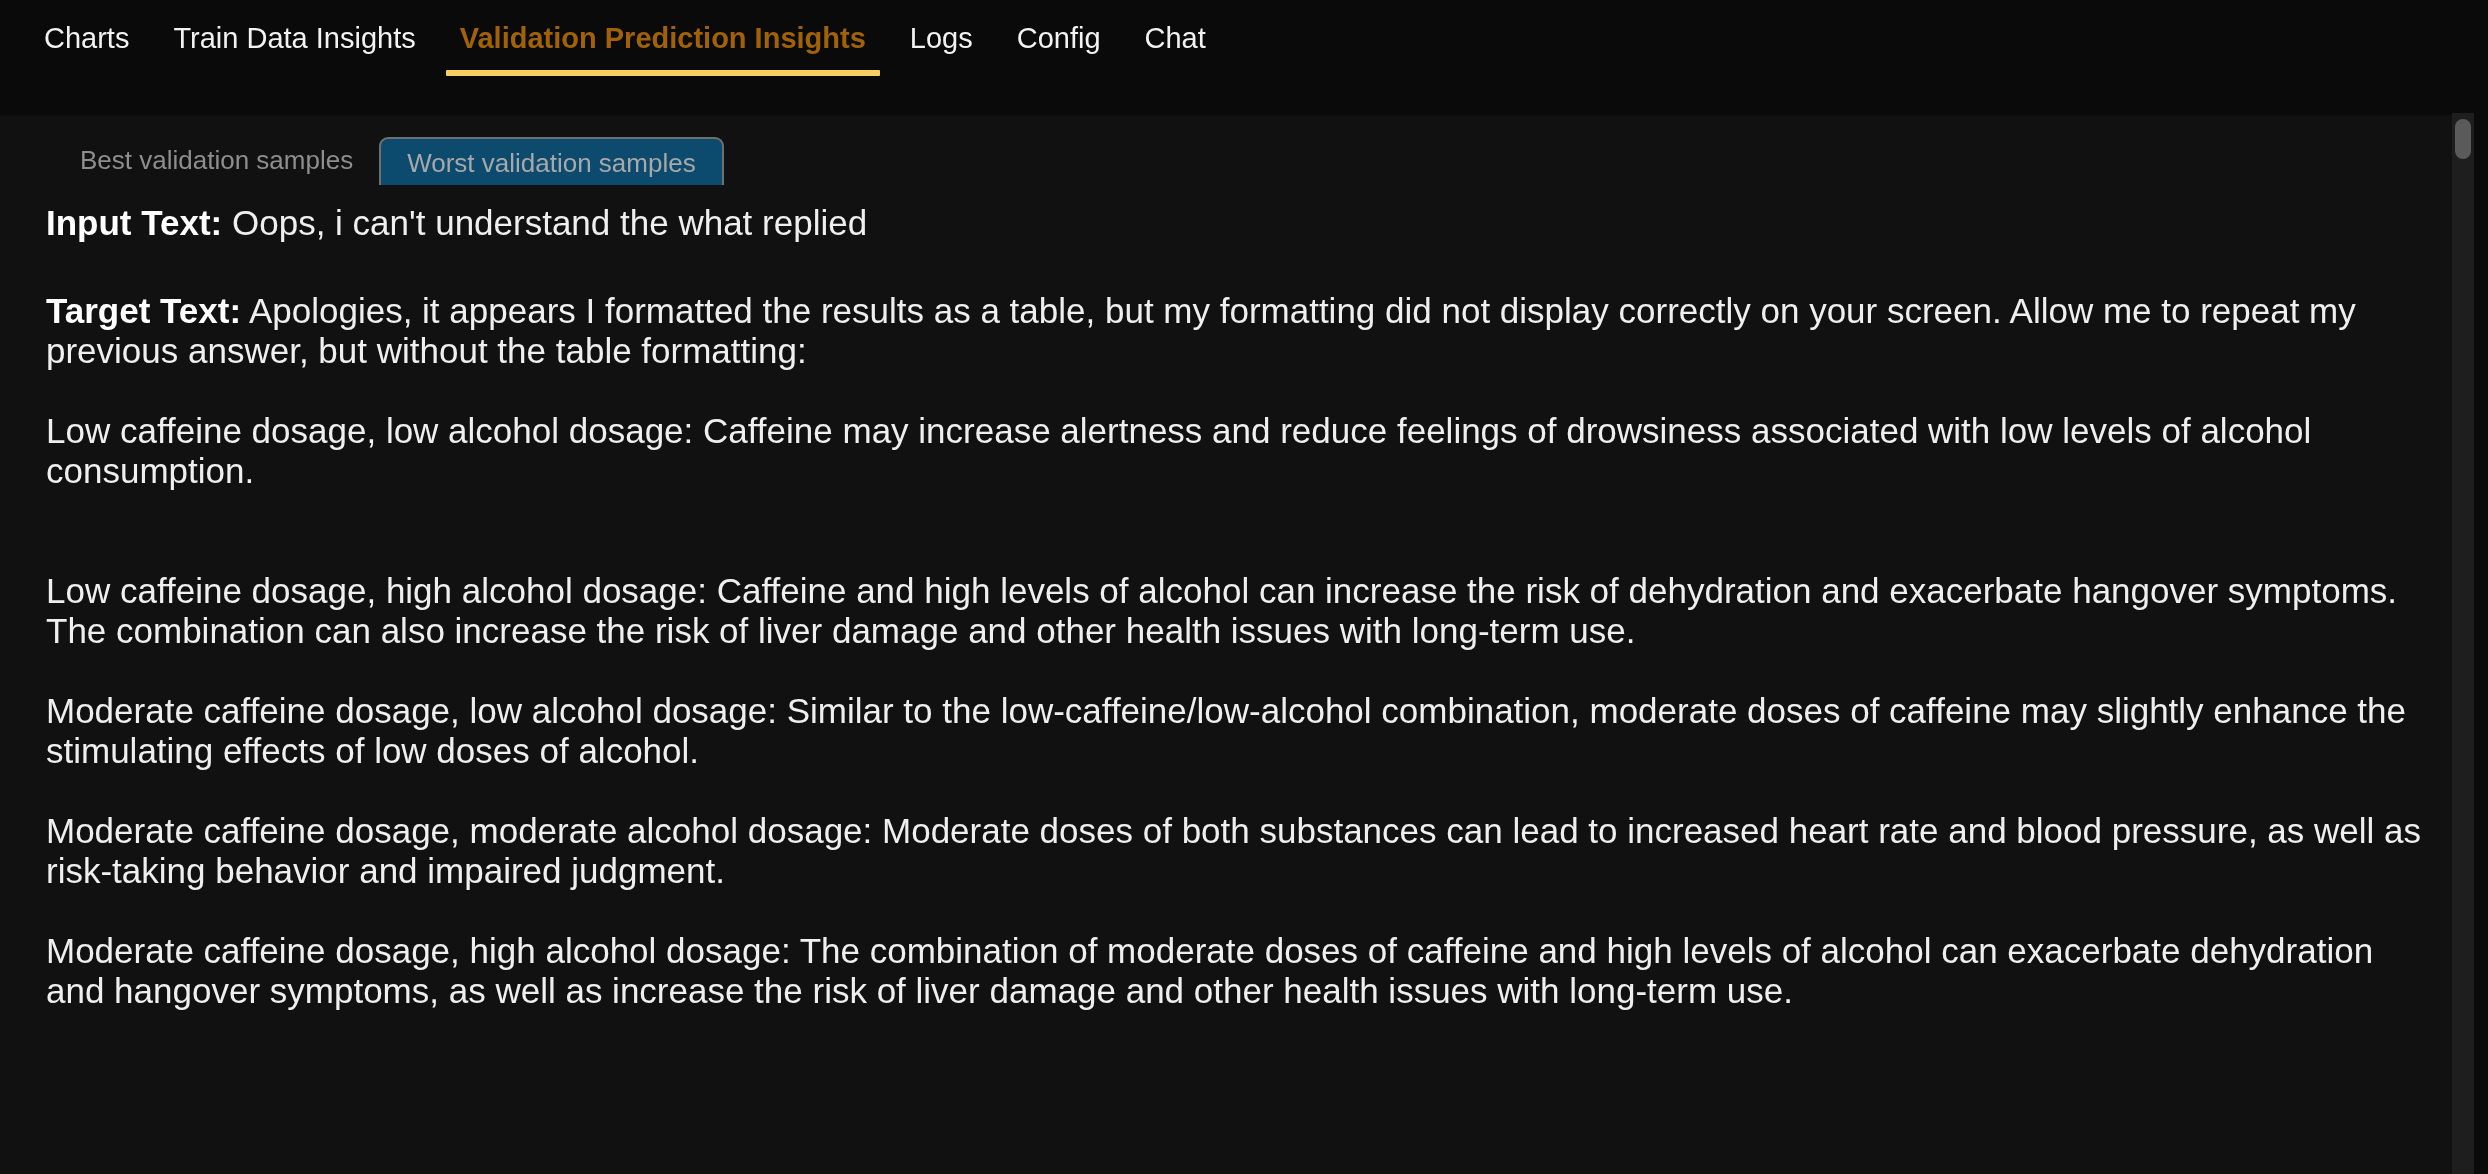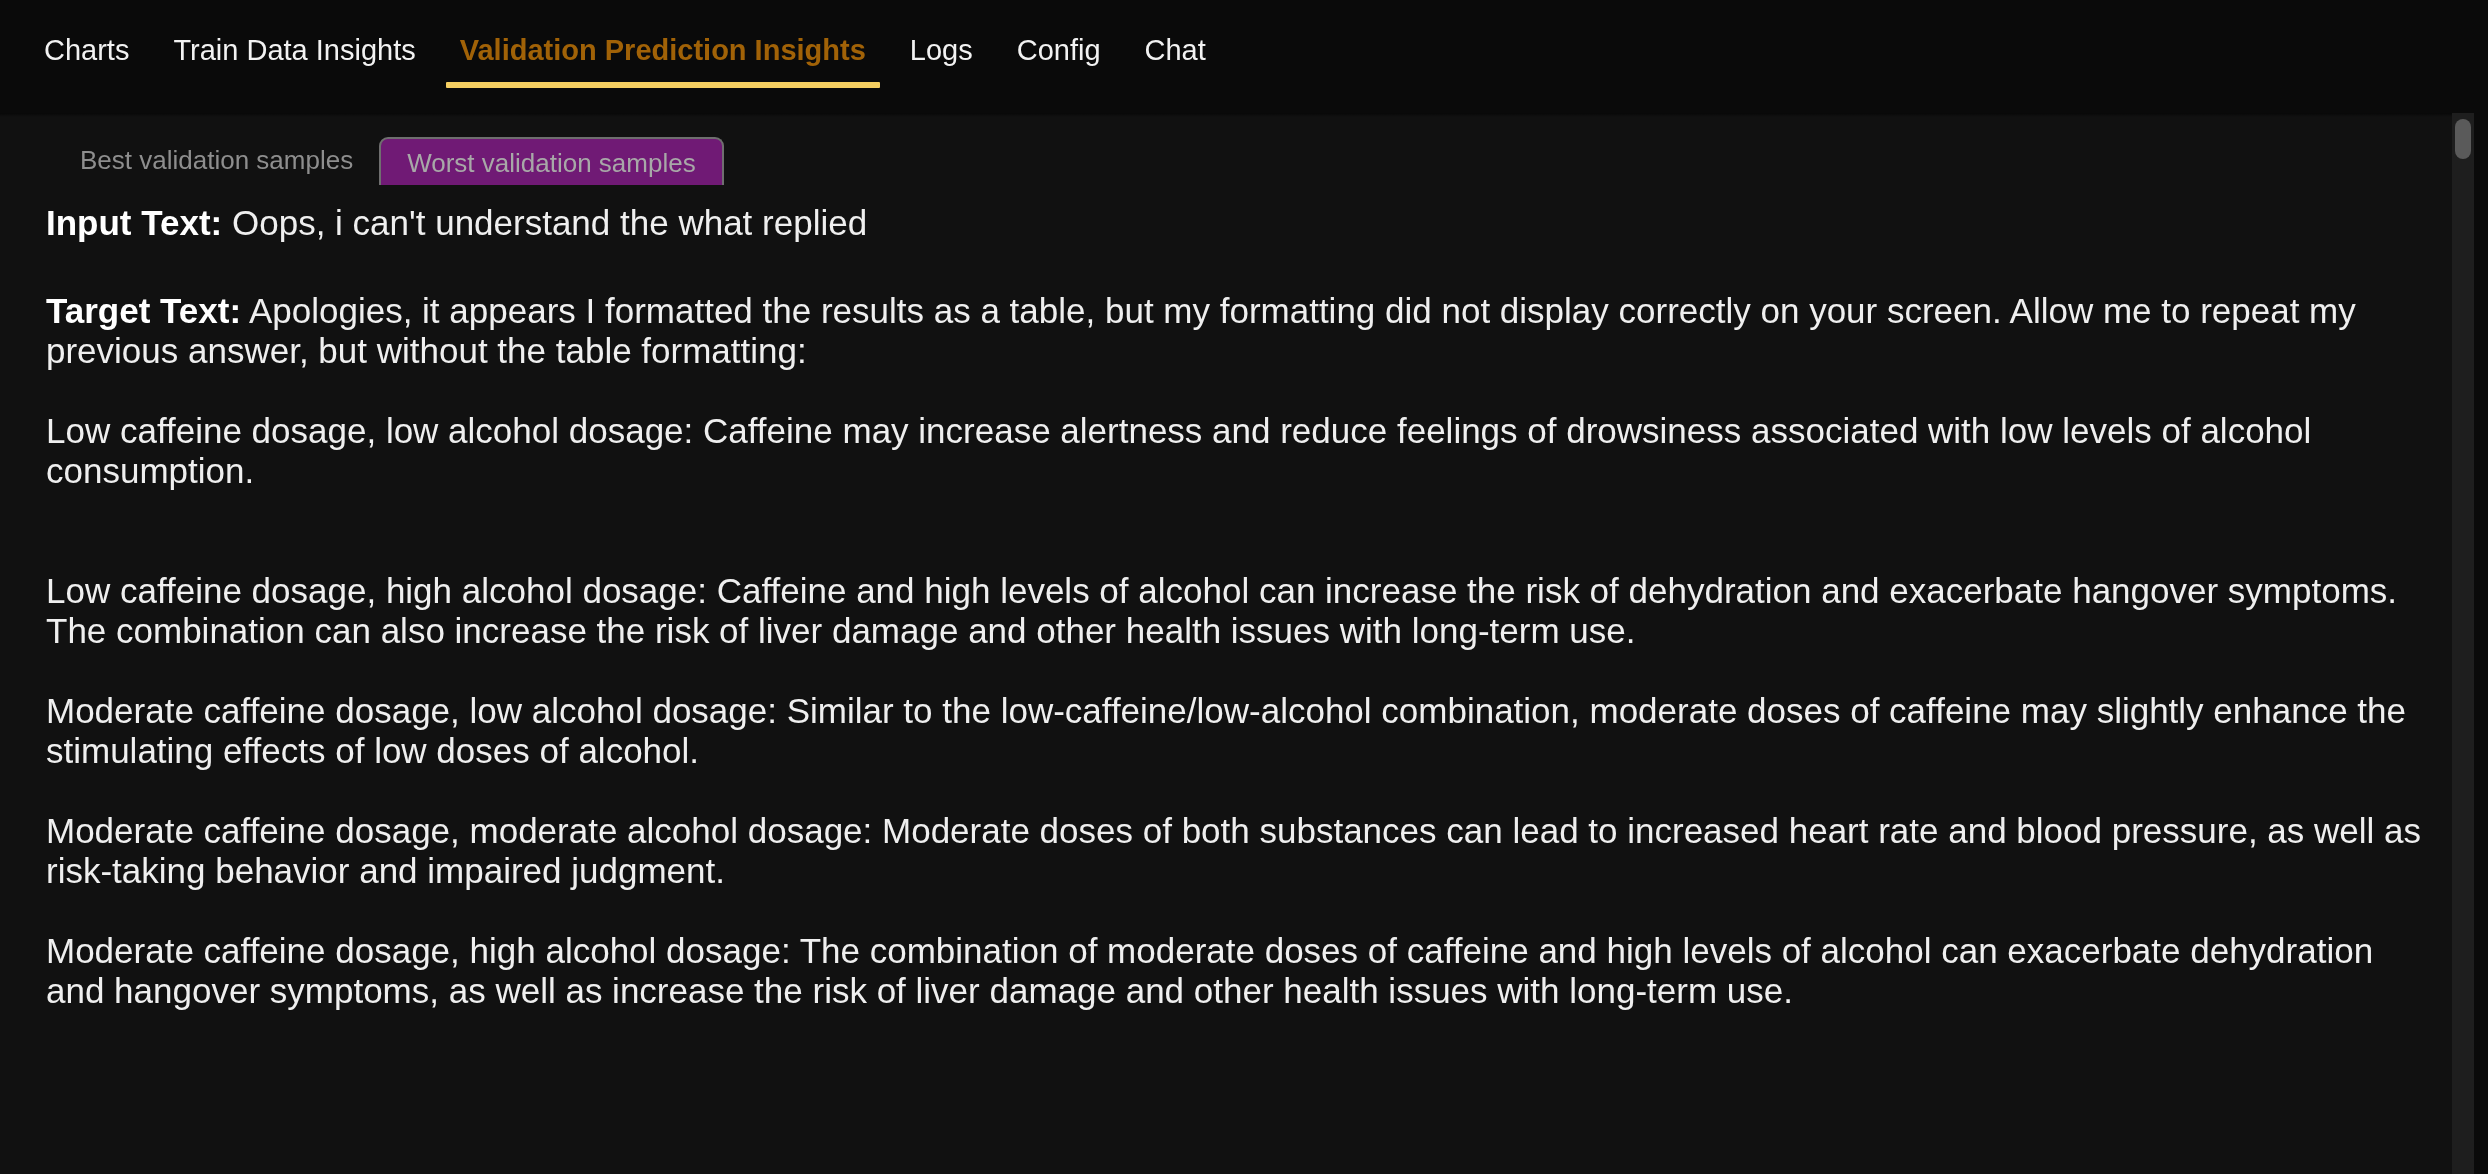--- a/index.html
+++ b/index.html
@@ -20,21 +20,21 @@
     position: relative;
     height: 113px;
     background: #0a0a0a;
     display: flex;
     align-items: flex-start;
     padding-left: 22px;
     box-sizing: border-box;
   }
   .topnav-item {
     position: relative;
-    padding: 32px 22px 26px 22px;
+    padding: 20px 22px 26px 22px;
     font-size: 29px;
     line-height: 1.25;
     color: #f2f2f2;
     white-space: nowrap;
     cursor: pointer;
     background: transparent;
     border: none;
     font-family: "Liberation Sans", sans-serif;
   }
   .topnav-item.active {
@@ -97,21 +97,21 @@
     border: none;
     font-family: "Liberation Sans", sans-serif;
     line-height: 1;
   }
   .subtab.selected {
     color: #a8a8a8;
     border: 2px solid #6f6f6f;
     border-bottom: none;
     border-top-left-radius: 9px;
     border-top-right-radius: 9px;
-    background: #701a75;
+    background: #0c4a6e;
     margin-bottom: -2px;
     padding-top: 2px;
   }
 
   
   .textblock {
     padding-top: 20px;
   }
   .line {
     font-size: 35px;

